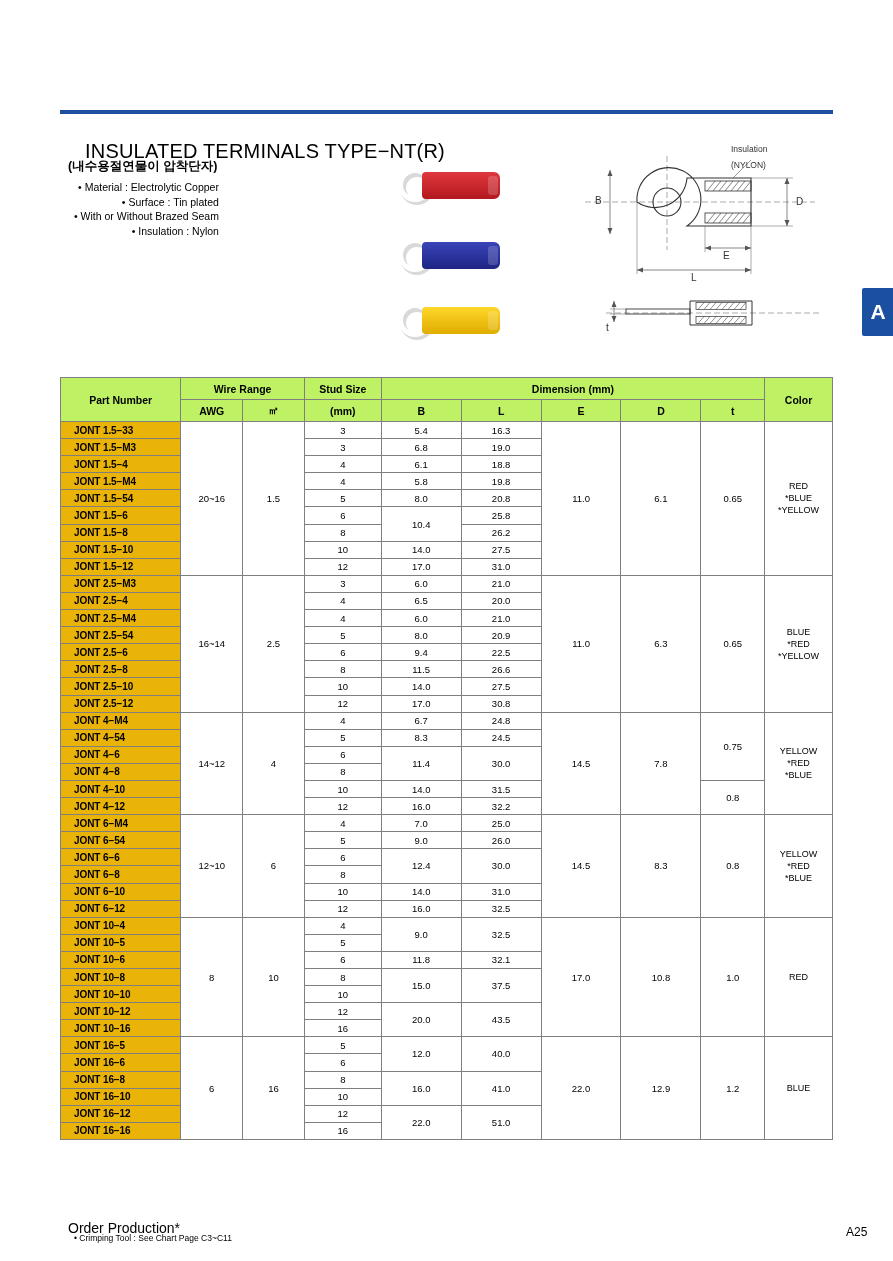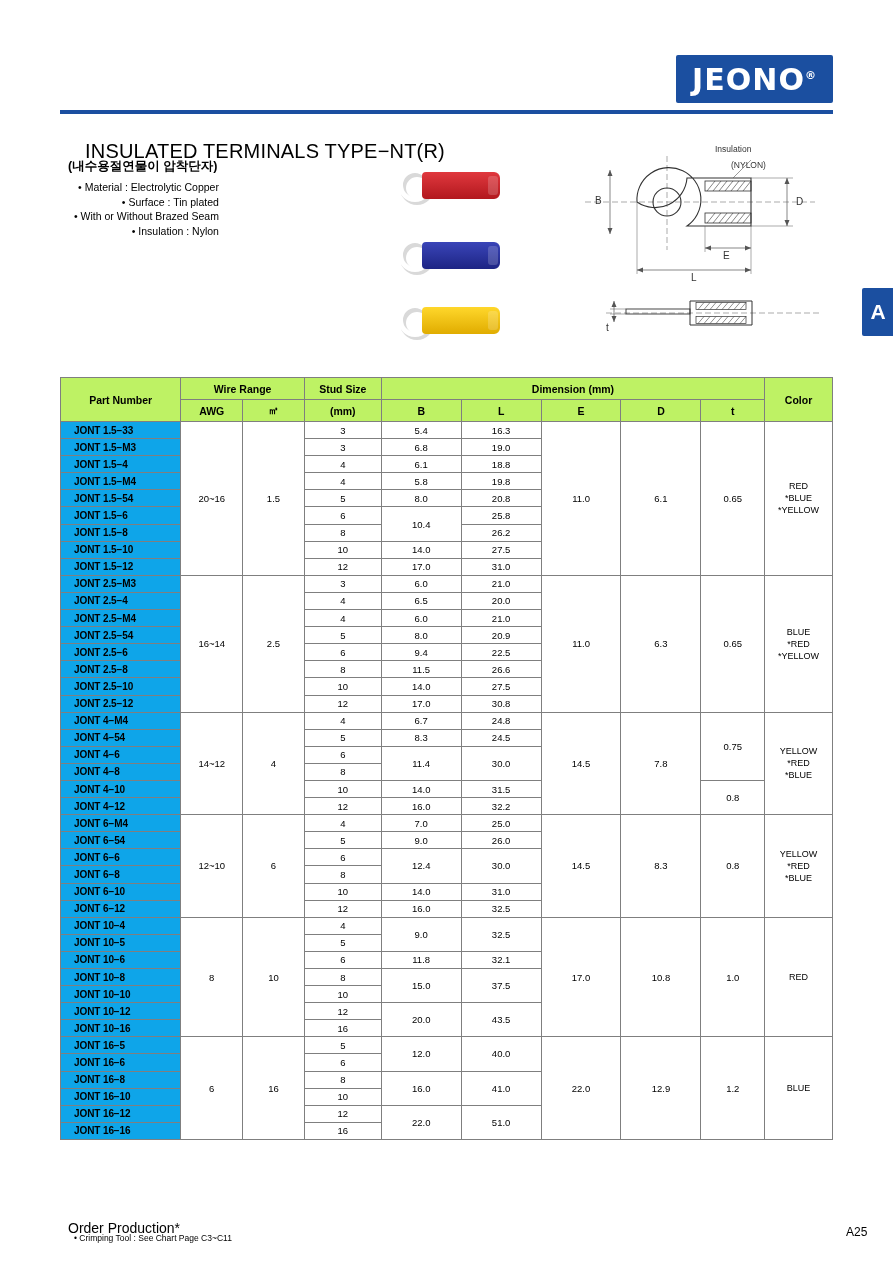--- a/index.html
+++ b/index.html
@@ -54,44 +54,41 @@
 
   
   .tbl{
     position:absolute;left:60px;top:377px;width:773px;
     border-collapse:collapse;font-size:9.5px;
   }
   .tbl th,.tbl td{border:1px solid #7f7f7f;padding:0;text-align:center;vertical-align:middle;}
   .tbl thead th{background:#bef264;font-weight:bold;font-size:10.5px;height:21px;}
   .tbl td{height:16.1px;}
   td.part{
-    font-weight:bold;font-size:10px;text-align:left;padding-left:13px;background:#0ea5e9;
+    font-weight:bold;font-size:10px;text-align:left;padding-left:13px;background:#eab308;
     letter-spacing:-.1px;
   }
   td.color{font-size:9px;line-height:12px;}
   thead .hdr-part{width:118px;}
   thead .hdr-awg{width:60px;}
   thead .hdr-mm2{width:60px;}
   thead .hdr-stud{width:75px;}
   thead .hdr-b,thead .hdr-l,thead .hdr-e,thead .hdr-d{width:78px;}
   thead .hdr-t{width:62px;}
   thead .hdr-color{width:66px;}
 
   .foot1{position:absolute;left:68px;top:1220px;font-size:14px;}
   .foot2{position:absolute;left:74px;top:1233px;font-size:8.5px;}
   .pageno{position:absolute;left:846px;top:1225px;font-size:12px;}
 </style>
 </head>
 <body>
 
 <div class="page">
 
-  <div class="logo-box">
-    <span class="logo-text"><span>JEONO</span><span class="logo-reg">®</span></span>
-  </div>
   <div class="header-rule"></div>
 
   <div class="title1">INSULATED TERMINALS TYPE−NT(R)</div>
   <div class="title2">(내수용절연물이 압착단자)</div>
   <div class="bullets">
     <div>Material : Electrolytic Copper</div>
     <div>Surface : Tin plated</div>
     <div>With or Without Brazed Seam</div>
     <div>Insulation : Nylon</div>
   </div>
@@ -157,21 +154,21 @@
       <line x1="196" y1="86" x2="196" y2="112" stroke="#555" stroke-width="0.5"></line>
 
       <line x1="82" y1="130" x2="196" y2="130" stroke="#555" stroke-width="0.7"></line>
       <path d="M82,130 l6,-2.5 l0,5 z" fill="#555"></path>
         <path d="M196,130 l-6,-2.5 l0,5 z" fill="#555"></path>
       <line x1="82" y1="62" x2="82" y2="134" stroke="#555" stroke-width="0.5"></line>
       <line x1="196" y1="112" x2="196" y2="134" stroke="#555" stroke-width="0.5"></line>
 
       <line x1="178" y1="38" x2="196" y2="20" stroke="#555" stroke-width="0.6"></line>
     </svg>
-    <div class="dlabel" style="left:160px;top:4px;">Insulation</div>
+    <div class="dlabel" style="left:176px;top:4px;">Insulation</div>
     <div class="dlabel" style="left:176px;top:20px;">(NYLON)</div>
     <div class="dlabel" style="left:40px;top:55px;font-size:10px;">B</div>
     <div class="dlabel" style="left:241px;top:56px;font-size:10px;">D</div>
     <div class="dlabel" style="left:168px;top:110px;font-size:10px;">E</div>
     <div class="dlabel" style="left:136px;top:132px;font-size:10px;">L</div>
   </div>
 
   <div class="draw" style="left:600px;top:275px;width:260px;height:80px;">
     <svg width="260" height="80" viewBox="0 0 260 80">
       <line x1="6" y1="38" x2="220" y2="38" stroke="#888" stroke-width="0.7" stroke-dasharray="6,3"></line>

